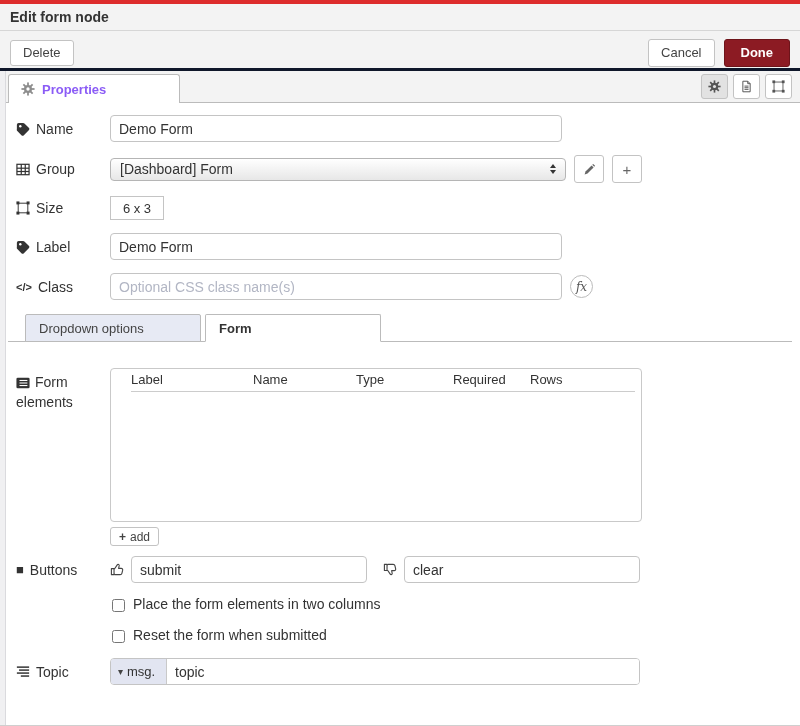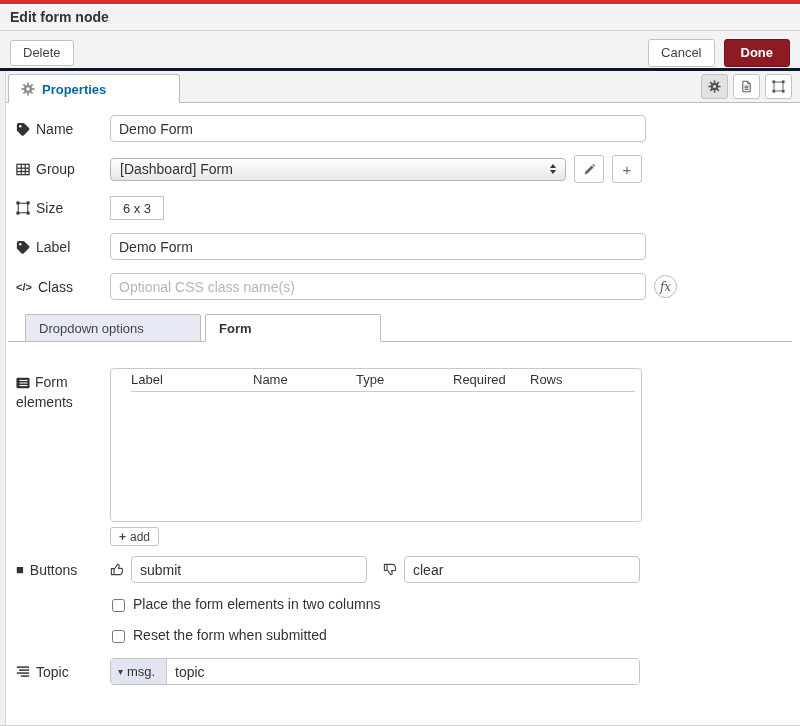--- a/index.html
+++ b/index.html
@@ -40,21 +40,21 @@
   }
 
   .tabbar {
     height: 32px; background: #f3f3f3; border-bottom: 1px solid #bbb;
     display: flex; align-items: flex-end; padding-left: 8px; position: relative;
   }
   .tab-properties {
     width: 172px; height: 29px; background: #fff; border: 1px solid #bbb;
     border-bottom: none; border-radius: 3px 3px 0 0; margin-bottom: -1px;
     display: flex; align-items: center; gap: 7px; padding-left: 12px;
-    font-weight: bold; font-size: 13px; color: #0369a1; position: relative; z-index: 7;
+    font-weight: bold; font-size: 13px; color: #8b5cf6; position: relative; z-index: 7;
   }
   .tab-properties .gear { color: #8d8d8d; }
   .tab-icon-group { margin-left: auto; margin-right: 8px; margin-bottom: 3px; display: flex; gap: 5px; }
   .icon-btn {
     width: 27px; height: 25px; border: 1px solid #c3c3c3; border-radius: 3px;
     background: #fff; display: flex; align-items: center; justify-content: center;
     color: #555; cursor: pointer;
   }
   .icon-btn.active { background: #e2e2e2; }
 
@@ -66,21 +66,21 @@
     font-size: 14px; color: #333;
   }
   .row-label .lbl-icon { color: #333; flex-shrink: 0; }
 
   .nr-input {
     height: 27px; border: 1px solid #c4c4c4; border-radius: 4px;
     padding: 0 8px; font-size: 14px; color: #333; font-family: inherit;
     background: #fff; outline: none;
   }
   .nr-input::placeholder { color: #b2b6c4; }
-  .w-wide { width: 536px; }
+  .w-wide { width: 452px; }
   .w-half { width: 236px; }
 
   .nr-select {
     width: 456px; height: 23px; border: 1px solid #b5b5b5; border-radius: 4px;
     background: linear-gradient(#ffffff, #e7e7e7);
     display: flex; align-items: center; justify-content: space-between;
     padding: 0 9px; cursor: pointer; font-size: 14px; color: #333;
   }
   .updown { display: flex; flex-direction: column; gap: 2px; }
   .tri-up { width: 0; height: 0; border-left: 3.5px solid transparent; border-right: 3.5px solid transparent; border-bottom: 4.5px solid #333; }

